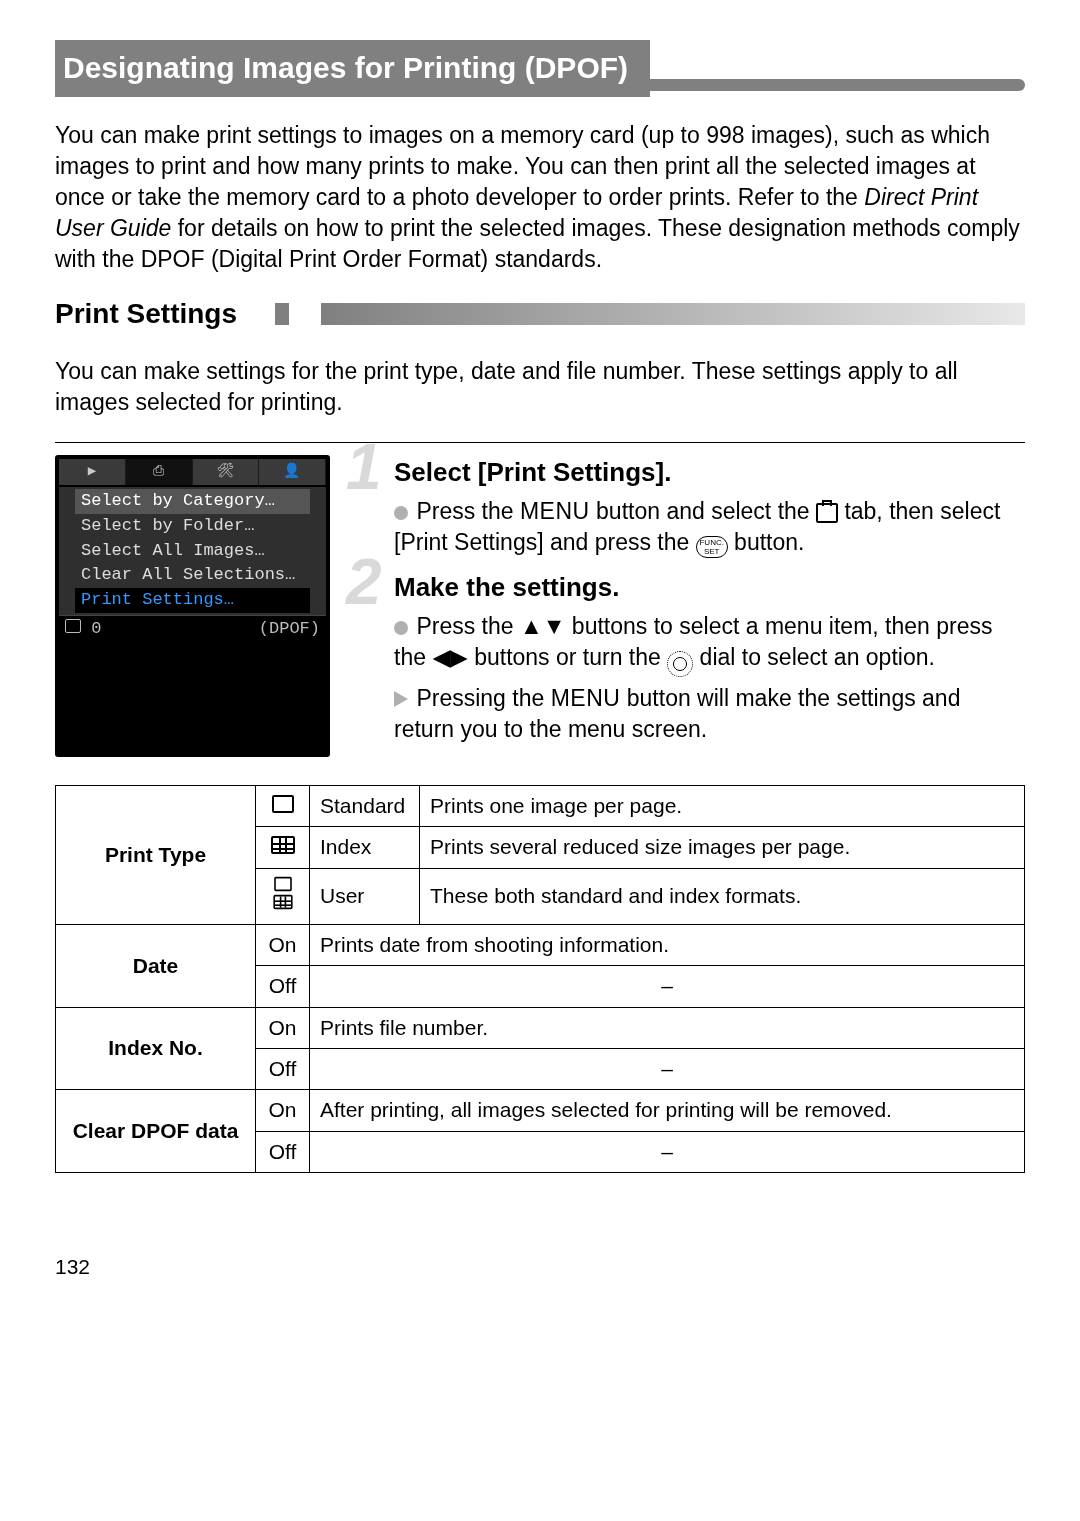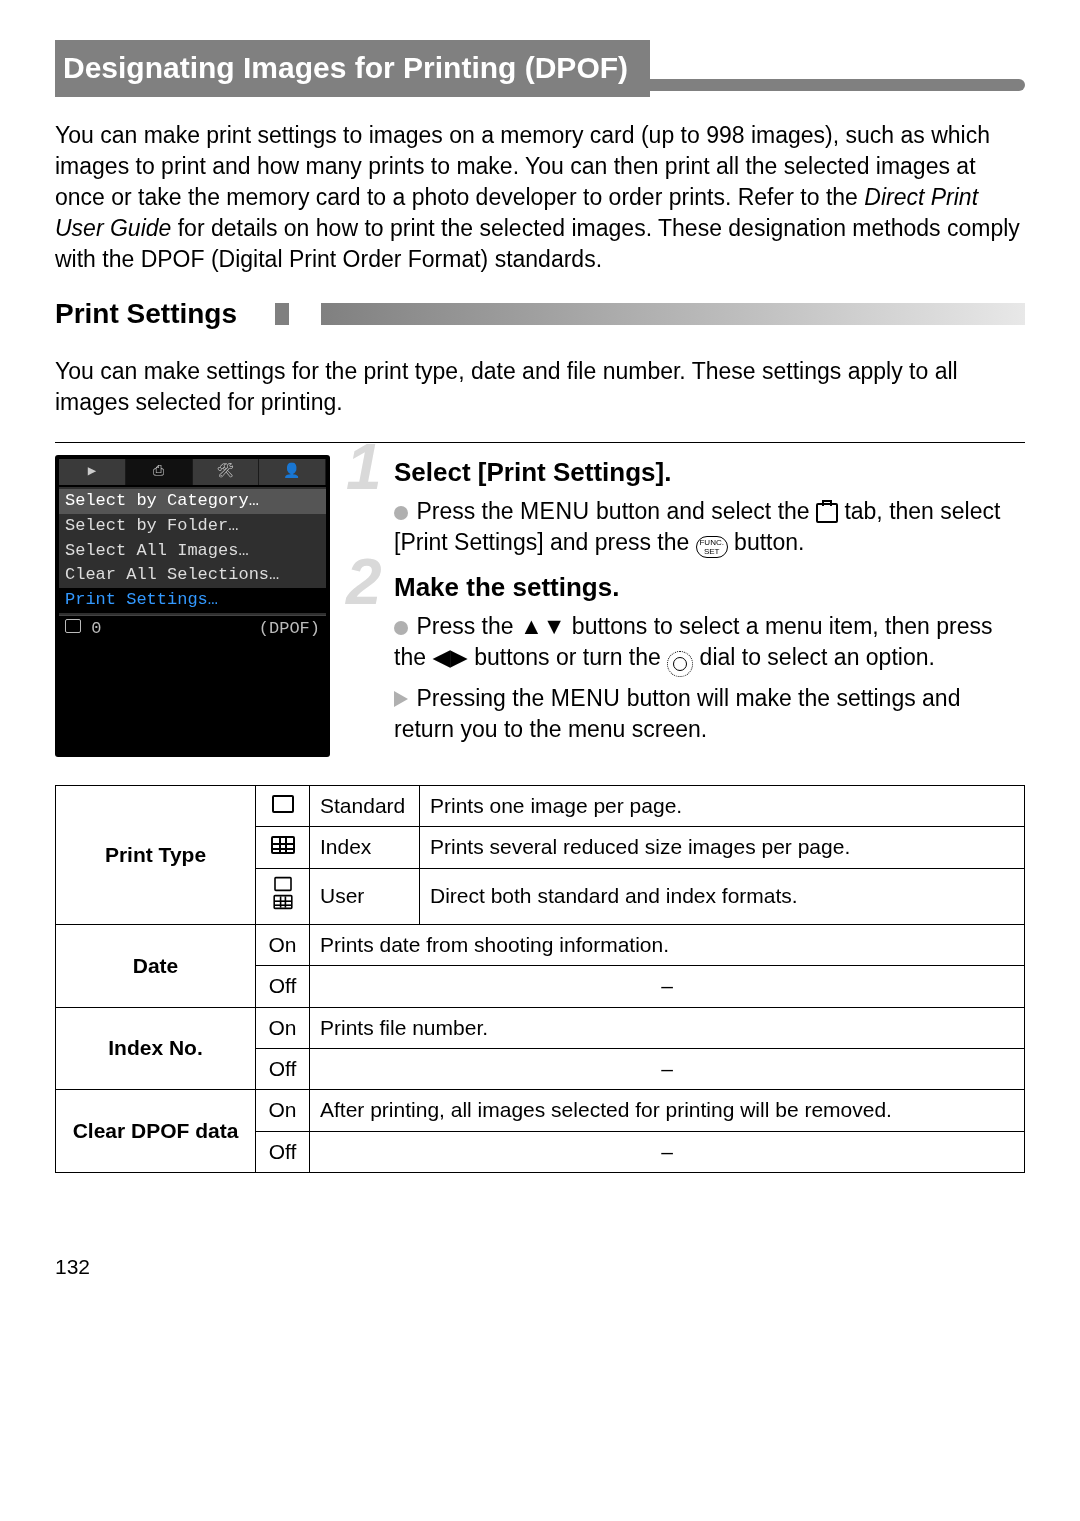--- a/index.html
+++ b/index.html
@@ -91,21 +91,21 @@
     flex: 1;
     display: flex;
     align-items: center;
     justify-content: center;
     border-right: 1px solid #1a1a1a;
     position: relative;
   }
   .cam-tab.selected { background: #111; }
   .cam-list {
     background: #2f2f2f;
-    padding: 2px 0;
+    padding: 2px 16px;
   }
   .cam-item {
     padding: 1px 6px;
     color: #ddd;
     white-space: nowrap;
   }
   .cam-item.hl {
     background: #555;
     color: #fff;
   }
@@ -344,21 +344,21 @@
   <tr>
     <td class="iconcell"><span class="idx-ico"></span></td>
     <td>Index</td>
     <td>Prints several reduced size images per page.</td>
   </tr>
   <tr>
     <td class="iconcell">
       <span class="both-stack"><span class="std-ico" style="transform:scale(.8)"></span><br><span class="idx-ico" style="transform:scale(.8)"></span></span>
     </td>
     <td>User</td>
-    <td>Direct both standard and index formats.</td>
+    <td>These both standard and index formats.</td>
   </tr>
   <tr>
     <td class="rowhead" rowspan="2">Date</td>
     <td class="center">On</td>
     <td colspan="2">Prints date from shooting information.</td>
   </tr>
   <tr>
     <td class="center">Off</td>
     <td colspan="2" class="center">–</td>
   </tr>

